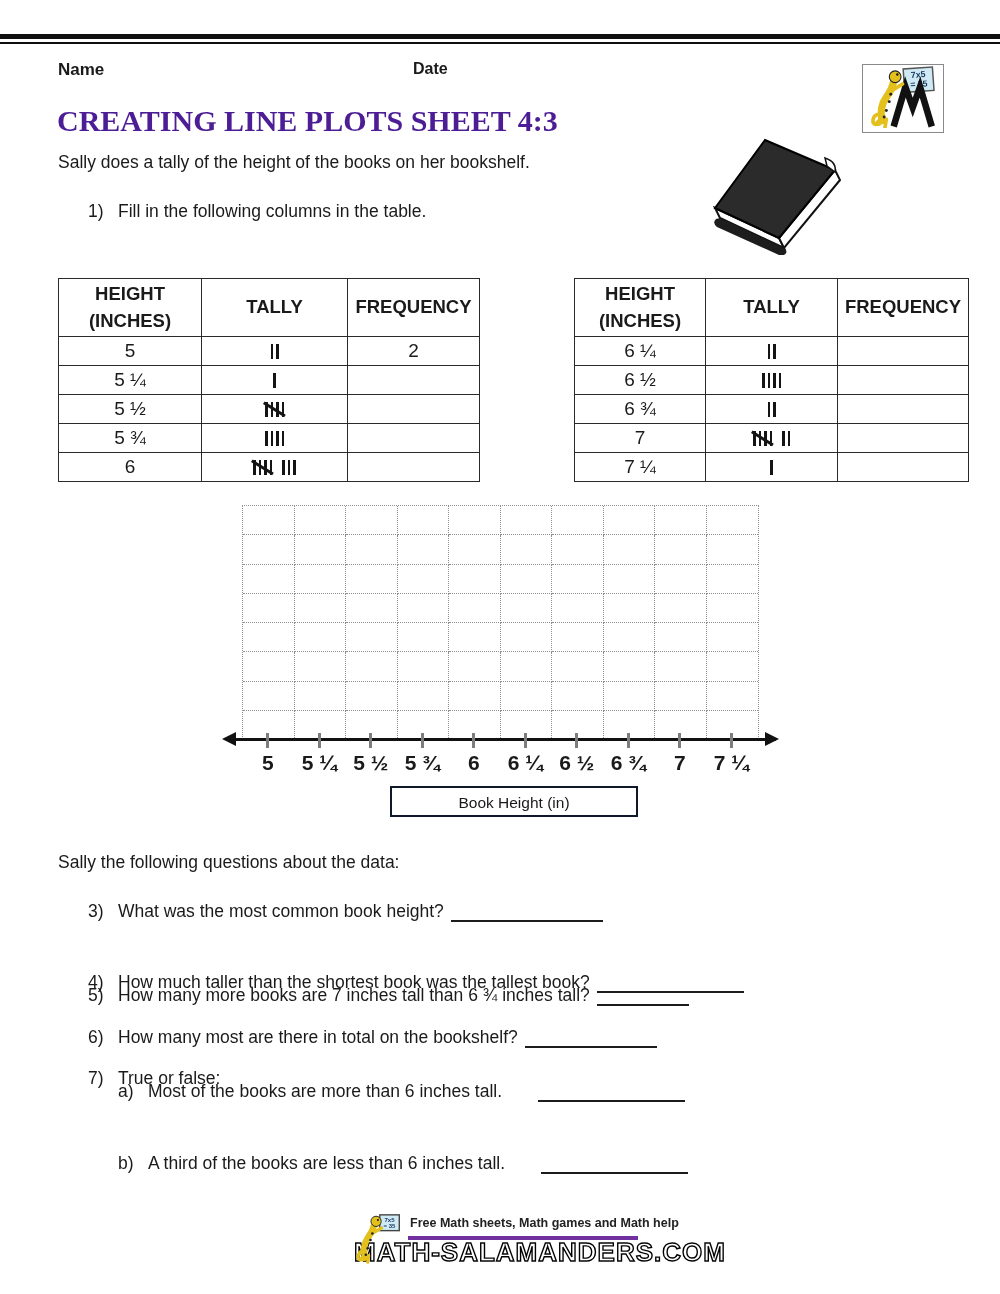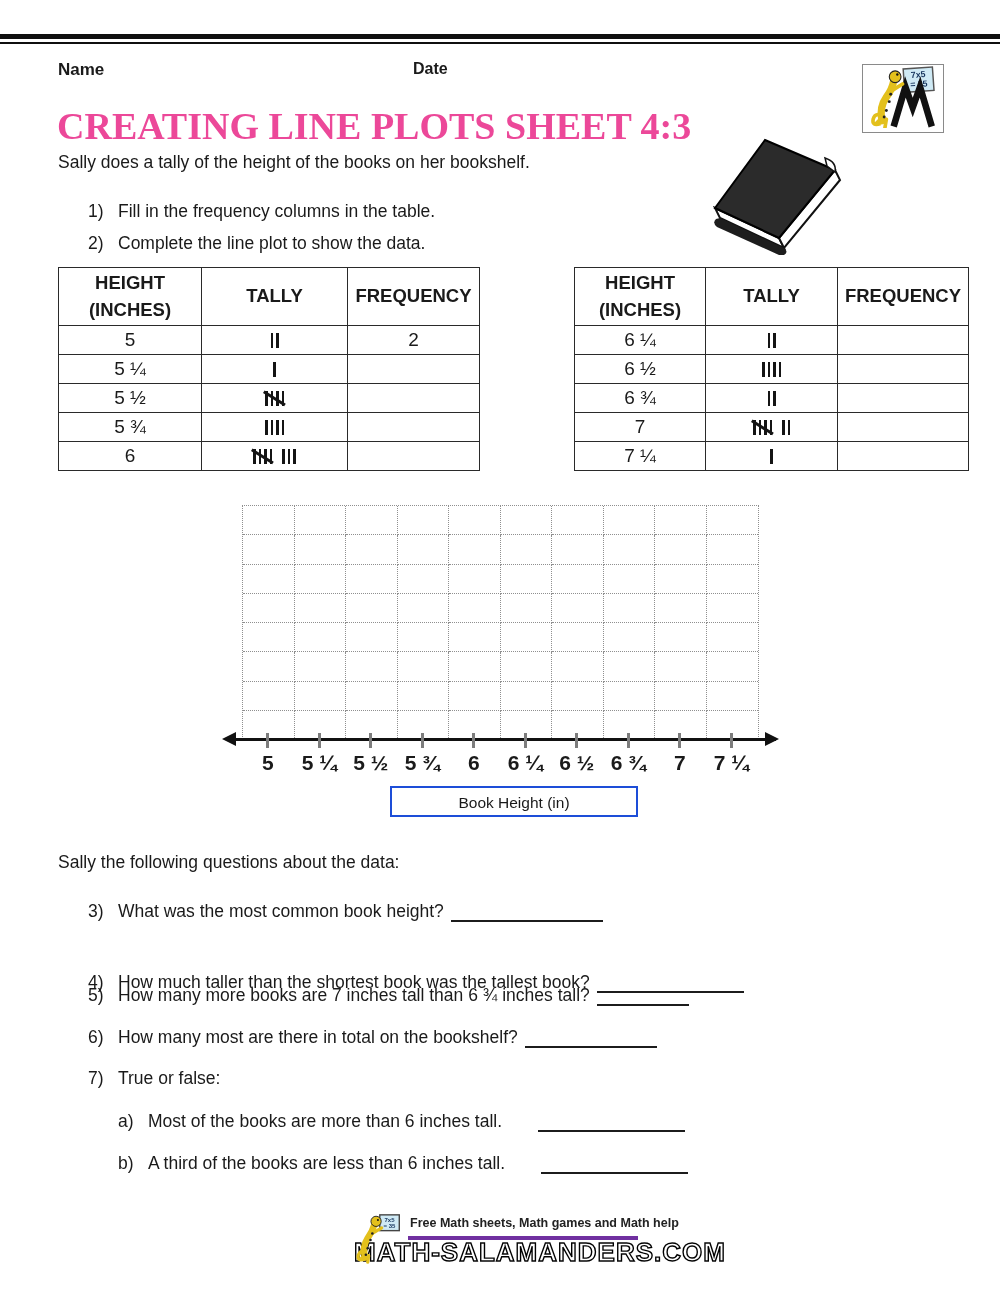--- a/index.html
+++ b/index.html
@@ -5,28 +5,28 @@
   html,body{margin:0;padding:0;background:#fff;}
   .page{position:relative;width:1000px;height:1294px;background:#ffffff;overflow:hidden;
         font-family:"Liberation Sans",sans-serif;color:#1a1a1a;}
   .abs{position:absolute;}
   
   .rule-thick{left:0;top:34px;width:1000px;height:5px;background:#0f0f0f;}
   .rule-thin{left:0;top:42px;width:1000px;height:2px;background:#0f0f0f;}
   .name-label{left:58px;top:60px;font-size:17px;font-weight:600;}
   .date-label{left:413px;top:60px;font-size:16px;font-weight:600;}
   .logo-box{left:862px;top:64px;width:80px;height:67px;border:1.5px solid #8a8a8a;background:#fff;}
-  .page-title{left:57px;top:104px;font-size:38px;font-weight:700;color:#ec4899;
+  .page-title{left:57px;top:104px;font-size:30px;font-weight:700;color:#4c1d95;
               font-family:"Liberation Serif",serif;letter-spacing:0px;}
   .intro-text{left:58px;top:152px;font-size:17.5px;}
   .book-art{left:712px;top:136px;}
   .instr{left:88px;font-size:17.5px;}
   .instr .q-num{display:inline-block;width:30px;}
   
-  table.freq{position:absolute;top:267px;border-collapse:collapse;table-layout:fixed;}
+  table.freq{position:absolute;top:278px;border-collapse:collapse;table-layout:fixed;}
   table.freq th,table.freq td{border:1.5px solid #2a2a2a;padding:0;text-align:center;vertical-align:middle;}
   table.freq th{height:57px;font-size:18.5px;font-weight:600;line-height:1.45;}
   table.freq td{height:28px;font-size:19px;}
   #table-left{left:58px;}
   #table-right{left:574px;}
   .t-cell .tg + .tg{margin-left:10px;}
   .tg{display:inline-flex;gap:3px;position:relative;vertical-align:middle;}
   .tk{width:2.5px;height:15px;background:#141414;display:inline-block;}
   .t5::after{content:"";position:absolute;left:-3px;right:-3px;top:6px;height:2.5px;background:#141414;transform:rotate(32deg);}
   
@@ -37,21 +37,21 @@
   .gcell:nth-child(10n){border-right:none;}
   .gcell:nth-child(n+71){border-bottom:none;}
   .axis-line{left:233px;top:738px;width:543px;height:3px;background:#111;}
   .arrow-l{left:222px;top:732px;width:0;height:0;border-top:7px solid transparent;
            border-bottom:7px solid transparent;border-right:14px solid #111;}
   .arrow-r{left:765px;top:732px;width:0;height:0;border-top:7px solid transparent;
            border-bottom:7px solid transparent;border-left:14px solid #111;}
   .tick{position:absolute;top:733px;width:3px;height:15px;background:#7d7d7d;}
   .xlab{position:absolute;top:751px;width:70px;transform:translateX(-50%);text-align:center;
         font-size:21px;font-weight:600;}
-  .xtitle-box{left:390px;top:786px;width:248px;height:31px;border:2px solid #1d4ed8;
+  .xtitle-box{left:390px;top:786px;width:248px;height:31px;border:2px solid #0f172a;
               font-size:15.5px;text-align:center;line-height:29px;box-sizing:border-box;}
   
   .answer-intro{left:58px;top:852px;font-size:17.5px;}
   .q-item{position:absolute;left:88px;font-size:17.5px;white-space:nowrap;}
   .q-item.sub{left:118px;}
   .q-num{display:inline-block;width:30px;}
   .blank{display:inline-block;border-bottom:2px solid #1c1c1c;height:20px;vertical-align:bottom;margin-left:7px;}
   .q-item.sub .blank{margin-left:36px;}
   
   .footer{left:352px;top:1211px;width:330px;height:58px;}
@@ -98,24 +98,21 @@
     <svg width="142" height="122" viewBox="0 0 140 122">
       <polygon points="2,72 66,102 71,112 7,82" fill="#ffffff" stroke="#111" stroke-width="2"></polygon>
       <polygon points="122,34 127,44 71,112 66,102" fill="#ffffff" stroke="#111" stroke-width="2"></polygon>
       <path d="M7 82 L71 112 Q76 116 71 119 L66 119 L4 91 Q-1 87 3 83 Z" fill="#1d1d1d"></path>
       <polygon points="52,4 122,34 66,102 2,72" fill="#2b2b2b" stroke="#000" stroke-width="2"></polygon>
       <path d="M112 22 Q124 26 122 36 L114 30 Z" fill="#ffffff" stroke="#111" stroke-width="1.5"></path>
     </svg>
   </div>
 
   <div class="abs instr" style="top:201px;">
-    <span class="q-num">1)</span><span>Fill in the frequency columns in the table.</span>
-  </div>
-  <div class="abs instr" style="top:233px;">
-    <span class="q-num">2)</span><span>Complete the line plot to show the data.</span>
+    <span class="q-num">1)</span><span>Fill in the following columns in the table.</span>
   </div>
 
   <table class="freq" id="table-left">
     <colgroup>
         <col style="width:143px">
         <col style="width:146px">
         <col style="width:132px">
       </colgroup>
     <thead>
       <tr>
@@ -356,21 +353,21 @@
 
   <div class="abs xtitle-box">Book Height (in)</div>
 
   <div class="abs answer-intro">Sally the following questions about the data:</div>
   <div>
       <div class="q-item" style="top: 900px;"><span class="q-num">3)</span><span>What was the most common book height?</span><span class="blank" style="width: 152px;"></span></div>
       <div class="q-item" style="top: 971px;"><span class="q-num">4)</span><span>How much taller than the shortest book was the tallest book?</span><span class="blank" style="width: 147px;"></span></div>
       <div class="q-item" style="top: 984px;"><span class="q-num">5)</span><span>How many more books are 7 inches tall than 6 ¾ inches tall?</span><span class="blank" style="width: 92px;"></span></div>
       <div class="q-item" style="top: 1026px;"><span class="q-num">6)</span><span>How many most are there in total on the bookshelf?</span><span class="blank" style="width: 132px;"></span></div>
       <div class="q-item" style="top: 1068px;"><span class="q-num">7)</span><span>True or false:</span></div>
-      <div class="q-item sub" style="top: 1110px;"><span class="q-num">a)</span><span>Most of the books are more than 6 inches tall.</span><span class="blank" style="width: 147px;"></span></div>
+      <div class="q-item sub" style="top: 1080px;"><span class="q-num">a)</span><span>Most of the books are more than 6 inches tall.</span><span class="blank" style="width: 147px;"></span></div>
       <div class="q-item sub" style="top: 1152px;"><span class="q-num">b)</span><span>A third of the books are less than 6 inches tall.</span><span class="blank" style="width: 147px;"></span></div>
     </div>
 
   <div class="abs footer">
     <svg class="f-logo" width="50" height="52" viewBox="0 0 52 56">
       <rect x="29" y="2" width="21" height="17" fill="#cfeaf5" stroke="#444" stroke-width="1.5"></rect>
       <text x="39.5" y="9.5" font-size="6.5" font-weight="bold" fill="#16355e" text-anchor="middle">7x5</text>
       <text x="39.5" y="16.5" font-size="6.5" font-weight="bold" fill="#16355e" text-anchor="middle">= 35</text>
       <path d="M12 50 Q4 52 6 45 Q8 40 13 42" fill="none" stroke="#e3c01c" stroke-width="3.5"></path>
       <path d="M13 48 Q10 36 16 27 Q21 20 23 13" stroke="#e3c01c" stroke-width="7" fill="none" stroke-linecap="round"></path>

